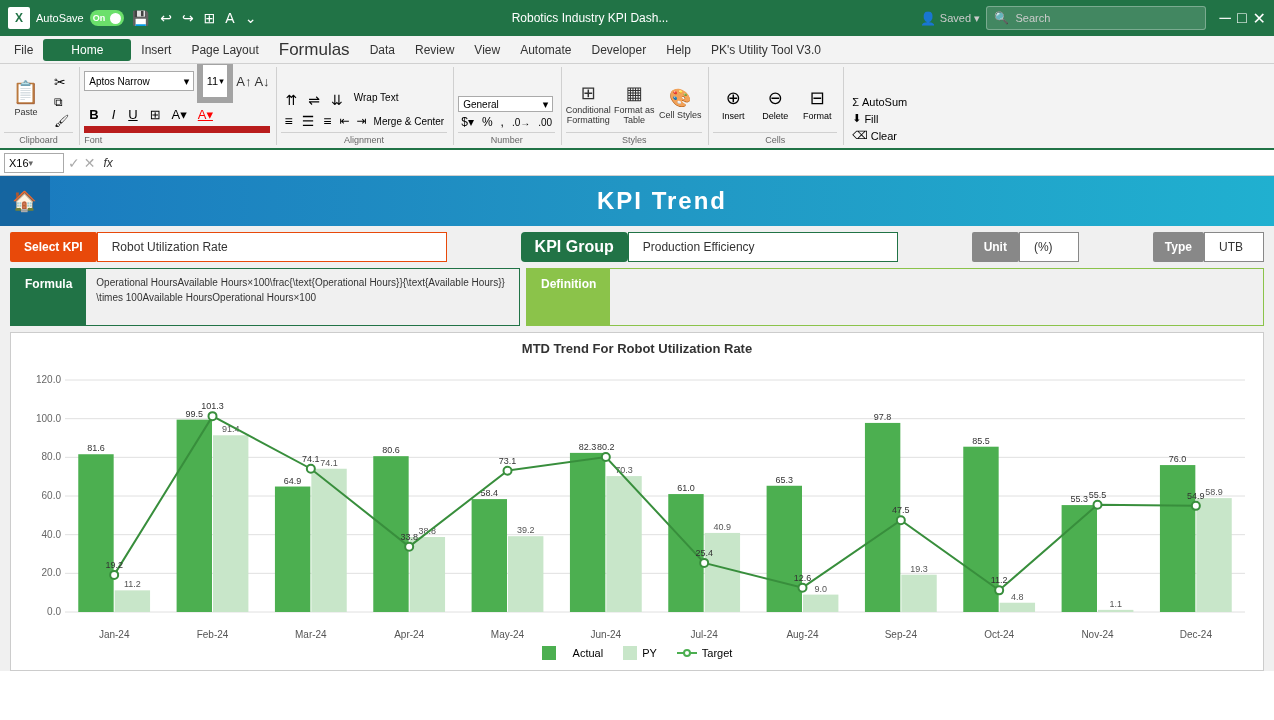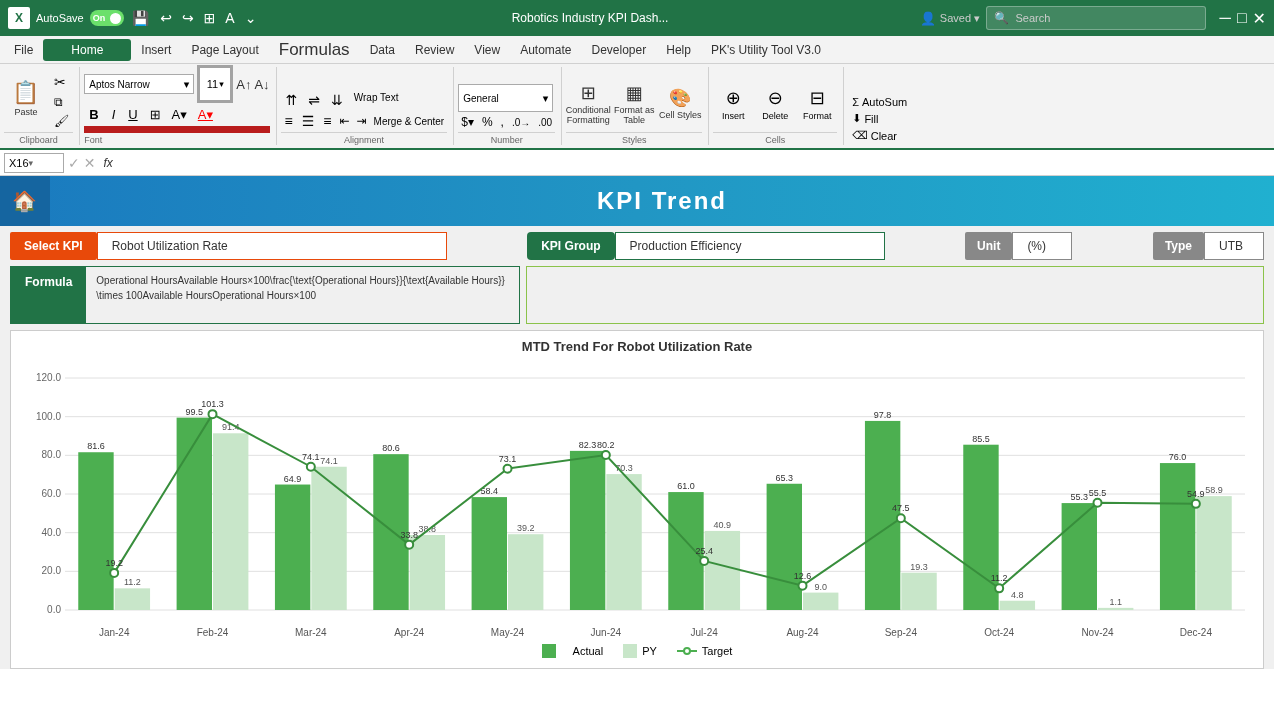--- a/index.html
+++ b/index.html
@@ -73,21 +73,21 @@
     <div style="font-size:9px;color:#666;border-top:1px solid #d0d0d0;width:100%;text-align:center;padding-top:2px;">Clipboard</div>
   </div>
 
   <div style="display:flex;flex-direction:column;border-right:1px solid #d0d0d0;padding-right:6px;height:78px;justify-content:flex-end;min-width:160px;">
     <div style="display:flex;flex-direction:column;gap:2px;margin-bottom:2px;">
       <div style="display:flex;gap:3px;align-items:center;">
         <div style="width:110px;height:20px;border:1px solid #aaa;background:#fff;font-size:11px;padding:0 4px;display:flex;align-items:center;cursor:pointer;gap:2px;">
           <span style="flex:1;overflow:hidden;white-space:nowrap;font-size:10px;">Aptos Narrow</span>
           <span>▾</span>
         </div>
-        <div style="width:36px;height:36px;border:3px solid #a3a3a3;background:#fff;font-size:11px;padding:16px 2px;display:flex;align-items:center;justify-content:center;cursor:pointer;gap:1px;">
+        <div style="width:36px;height:36px;border:6px solid #a3a3a3;background:#fff;font-size:11px;padding:16px 2px;display:flex;align-items:center;justify-content:center;cursor:pointer;gap:1px;">
           <span>11</span>
           <span style="font-size:9px;">▾</span>
         </div>
         <span style="cursor:pointer;font-size:13px;color:#333;">A↑</span>
         <span style="cursor:pointer;font-size:13px;color:#333;">A↓</span>
       </div>
       <div style="display:flex;align-items:center;gap:3px;">
         <span style="cursor:pointer;font-weight:bold;font-size:13px;padding:1px 4px;border:1px solid transparent;border-radius:2px;">B</span>
         <span style="cursor:pointer;font-style:italic;font-size:13px;padding:1px 4px;border:1px solid transparent;border-radius:2px;">I</span>
         <span style="cursor:pointer;text-decoration:underline;font-size:13px;padding:1px 4px;border:1px solid transparent;border-radius:2px;">U</span>
@@ -114,21 +114,21 @@
         <span style="cursor:pointer;font-size:12px;padding:1px 3px;">⇤</span>
         <span style="cursor:pointer;font-size:12px;padding:1px 3px;">⇥</span>
         <span style="cursor:pointer;font-size:10px;padding:1px 3px;white-space:nowrap;">Merge &amp; Center</span>
       </div>
     </div>
     <div style="font-size:9px;color:#666;border-top:1px solid #d0d0d0;width:100%;text-align:center;padding-top:2px;">Alignment</div>
   </div>
 
   <div style="display:flex;flex-direction:column;border-right:1px solid #d0d0d0;padding-right:6px;height:78px;justify-content:flex-end;min-width:100px;">
     <div style="display:flex;flex-direction:column;gap:2px;margin-bottom:2px;">
-      <div style="width:95px;height:28px;border:1px solid #aaa;background:#fff;font-size:11px;padding:0 4px;display:flex;align-items:center;cursor:pointer;gap:2px;">
+      <div style="width:95px;height:16px;border:1px solid #aaa;background:#fff;font-size:11px;padding:0 4px;display:flex;align-items:center;cursor:pointer;gap:2px;">
         <span style="flex:1;font-size:10px;">General</span>
         <span>▾</span>
       </div>
       <div style="display:flex;gap:2px;align-items:center;">
         <span style="cursor:pointer;font-size:12px;padding:1px 3px;">$▾</span>
         <span style="cursor:pointer;font-size:12px;padding:1px 3px;">%</span>
         <span style="cursor:pointer;font-size:12px;padding:1px 3px;">,</span>
         <span style="cursor:pointer;font-size:10px;padding:1px 3px;">.0→</span>
         <span style="cursor:pointer;font-size:10px;padding:1px 3px;">.00</span>
       </div>
@@ -207,36 +207,37 @@
     <div style="width:50px;height:50px;background:#1565a0;display:flex;align-items:center;justify-content:center;font-size:20px;cursor:pointer;">
       <span>🏠</span>
     </div>
     <div style="flex:1;text-align:center;color:#fff;font-size:24px;font-weight:bold;letter-spacing:2px;">KPI Trend</div>
   </div>
 
   <div style="display:flex;align-items:stretch;padding:6px 10px;background:#f0f0f0;">
     <div style="background:#e8490a;color:#fff;font-size:12px;font-weight:bold;padding:6px 14px;border-radius:2px;white-space:nowrap;display:flex;align-items:center;">Select KPI</div>
     <div style="background:#fff;border:1.5px solid #e8490a;color:#333;font-size:12px;padding:6px 14px;min-width:250px;flex:0 0 350px;display:flex;align-items:center;cursor:pointer;">Robot Utilization Rate</div>
     <div style="flex:1;"></div>
-    <div style="background:#217346;color:#fff;font-size:12px;font-weight:bold;padding:6px 14px;border-radius:4px;white-space:nowrap;display:flex;align-items:center;">KPI Group</div>
+    <div style="background:#217346;color:#fff;font-size:16px;font-weight:bold;padding:6px 14px;border-radius:4px;white-space:nowrap;display:flex;align-items:center;">KPI Group</div>
     <div style="background:#fff;border:1.5px solid #217346;color:#333;font-size:12px;padding:6px 14px;min-width:200px;flex:0 0 270px;display:flex;align-items:center;cursor:pointer;">Production Efficiency</div>
     <div style="flex:1;"></div>
     <div style="background:#888;color:#fff;font-size:12px;font-weight:bold;padding:6px 12px;border-radius:2px;display:flex;align-items:center;">Unit</div>
     <div style="background:#fff;border:1.5px solid #888;color:#333;font-size:12px;padding:6px 14px;min-width:60px;display:flex;align-items:center;cursor:pointer;">(%)</div>
     <div style="flex:1;"></div>
     <div style="background:#888;color:#fff;font-size:12px;font-weight:bold;padding:6px 12px;border-radius:2px;display:flex;align-items:center;">Type</div>
     <div style="background:#fff;border:1.5px solid #888;color:#333;font-size:12px;padding:6px 14px;min-width:60px;display:flex;align-items:center;cursor:pointer;">UTB</div>
   </div>
 
   <div style="display:flex;margin:0 10px 6px 10px;gap:6px;">
     <div style="display:flex;border:1px solid #217346;flex:0 0 510px;min-height:58px;">
       <div style="background:#217346;color:#fff;font-size:12px;font-weight:bold;padding:8px 14px;display:flex;align-items:flex-start;white-space:nowrap;">Formula</div>
       <div style="padding:6px 10px;font-size:10px;color:#333;line-height:1.5;">Operational HoursAvailable Hours×100\frac{\text{Operational Hours}}{\text{Available Hours}} \times 100Available HoursOperational Hours×100</div>
     </div>
     <div style="display:flex;border:1px solid #8bc34a;flex:1;min-height:58px;">
+      <div style="background:#8bc34a;color:#fff;font-size:12px;font-weight:bold;padding:8px 14px;display:flex;align-items:flex-start;white-space:nowrap;">Definition</div>
     </div>
   </div>
 
   <div style="margin:0 10px;border:1px solid #ccc;background:#fff;padding:8px 10px 10px 10px;">
     <div style="text-align:center;font-size:13px;font-weight:bold;color:#333;margin-bottom:6px;">MTD Trend For Robot Utilization Rate</div>
 
     <svg id="chart-svg" width="1234" height="280" style="display:block;overflow:visible;">
         <line x1="44" x2="1224" y1="250" y2="250" stroke="#e0e0e0" stroke-width="1"></line>
         <text x="40" y="253" text-anchor="end" font-size="10" fill="#666">0.0</text>
         <line x1="44" x2="1224" y1="211.33333333333334" y2="211.33333333333334" stroke="#e0e0e0" stroke-width="1"></line>

